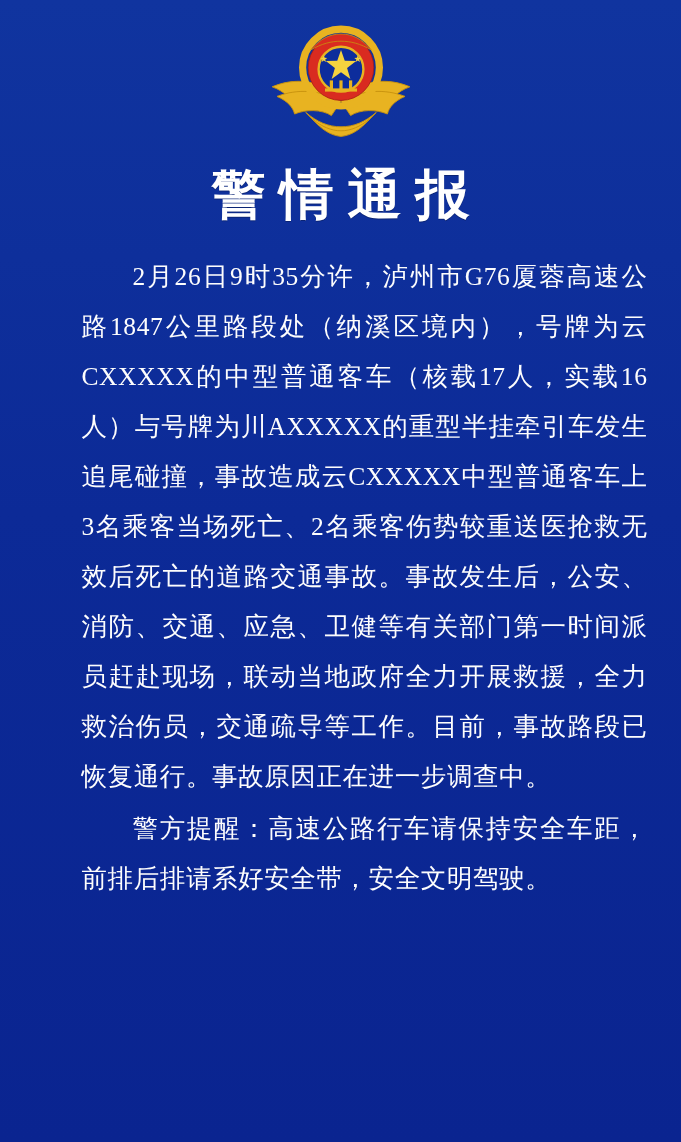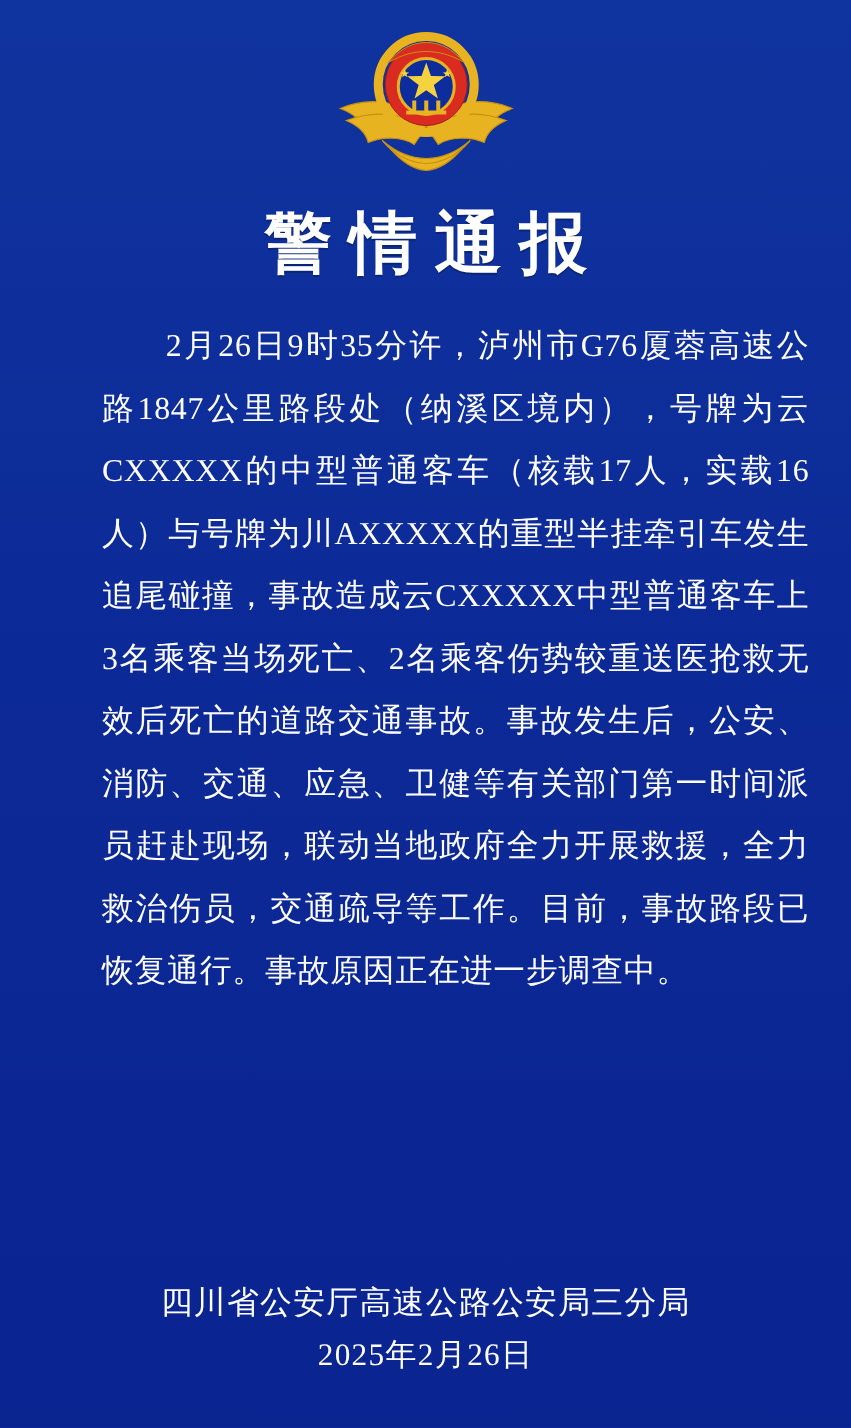--- a/index.html
+++ b/index.html
@@ -126,20 +126,17 @@
       <rect x="98" y="78" width="4" height="12" fill="#e8b321"></rect>
       <rect x="110" y="78" width="4" height="12" fill="#e8b321"></rect>
       <rect x="80" y="88" width="40" height="4" fill="#e8b321"></rect>
     </svg>
   </div>
 
   <div class="title">警情通报</div>
 
   <div class="body">
     <p>2月26日9时35分许，泸州市G76厦蓉高速公路1847公里路段处（纳溪区境内），号牌为云CXXXXX的中型普通客车（核载17人，实载16人）与号牌为川AXXXXX的重型半挂牵引车发生追尾碰撞，事故造成云CXXXXX中型普通客车上3名乘客当场死亡、2名乘客伤势较重送医抢救无效后死亡的道路交通事故。事故发生后，公安、消防、交通、应急、卫健等有关部门第一时间派员赶赴现场，联动当地政府全力开展救援，全力救治伤员，交通疏导等工作。目前，事故路段已恢复通行。事故原因正在进一步调查中。</p>
+    <p>警方提醒：高速公路行车请保持安全车距，前排后排请系好安全带，安全文明驾驶。</p>
   </div>
 
-  <div class="footer">
-    <div class="org">四川省公安厅高速公路公安局三分局</div>
-    <div class="date">2025年2月26日</div>
-  </div>
 
 </div>
 
 </body></html>

